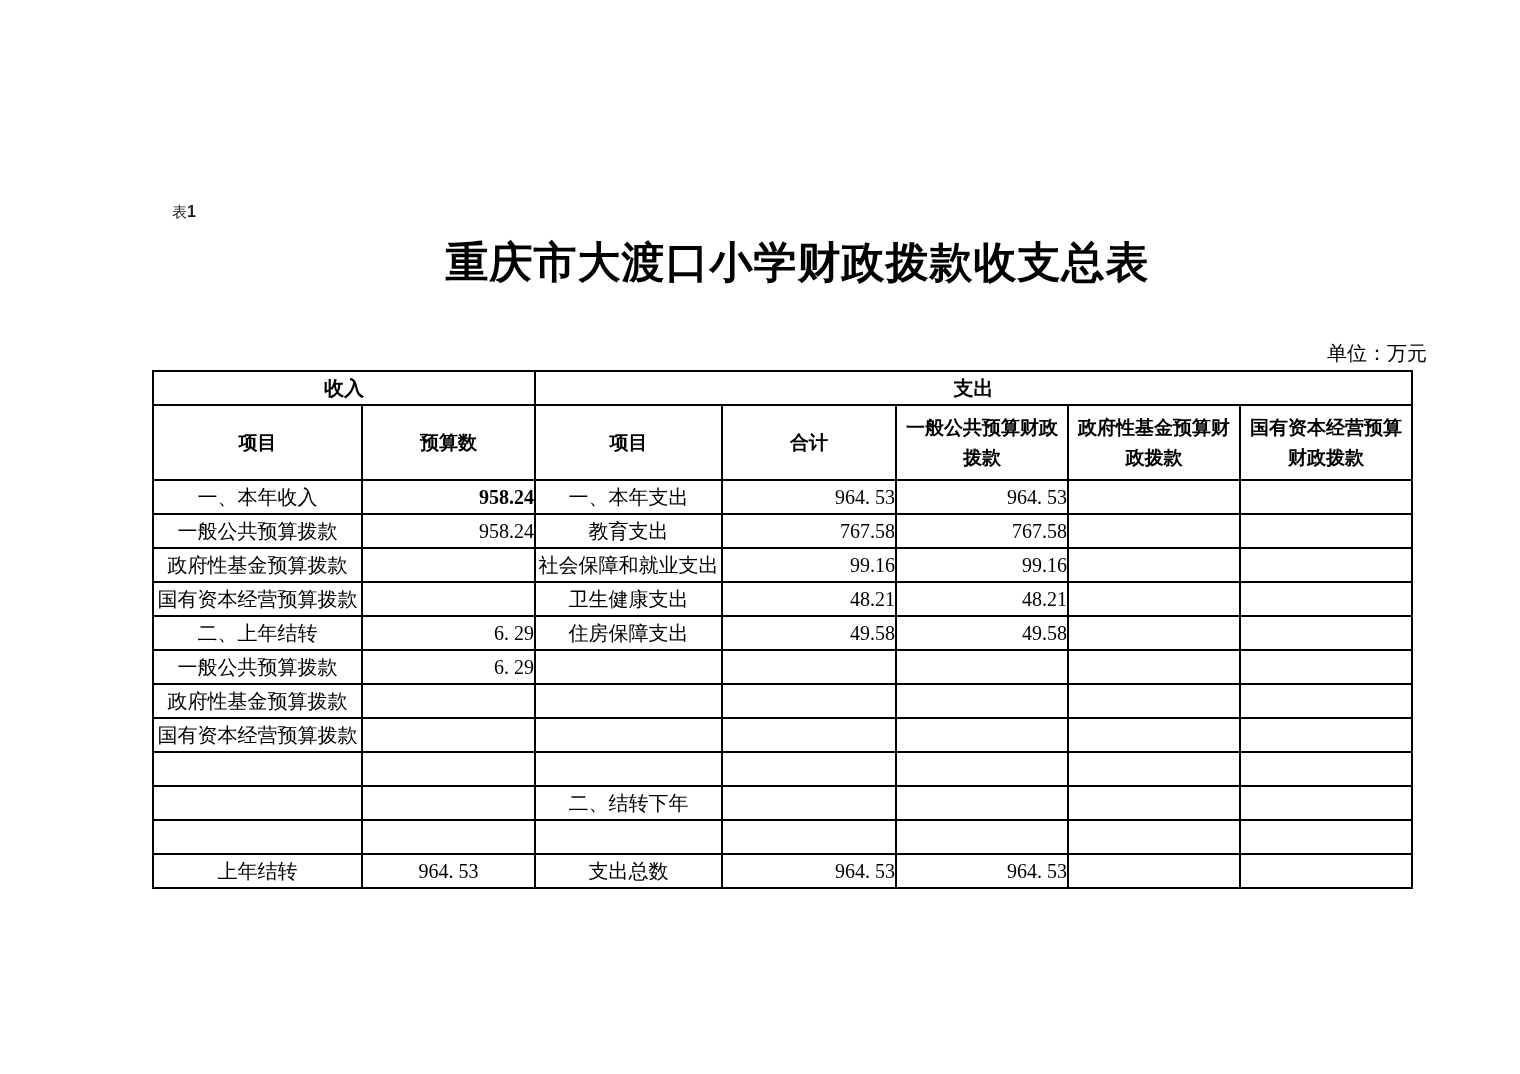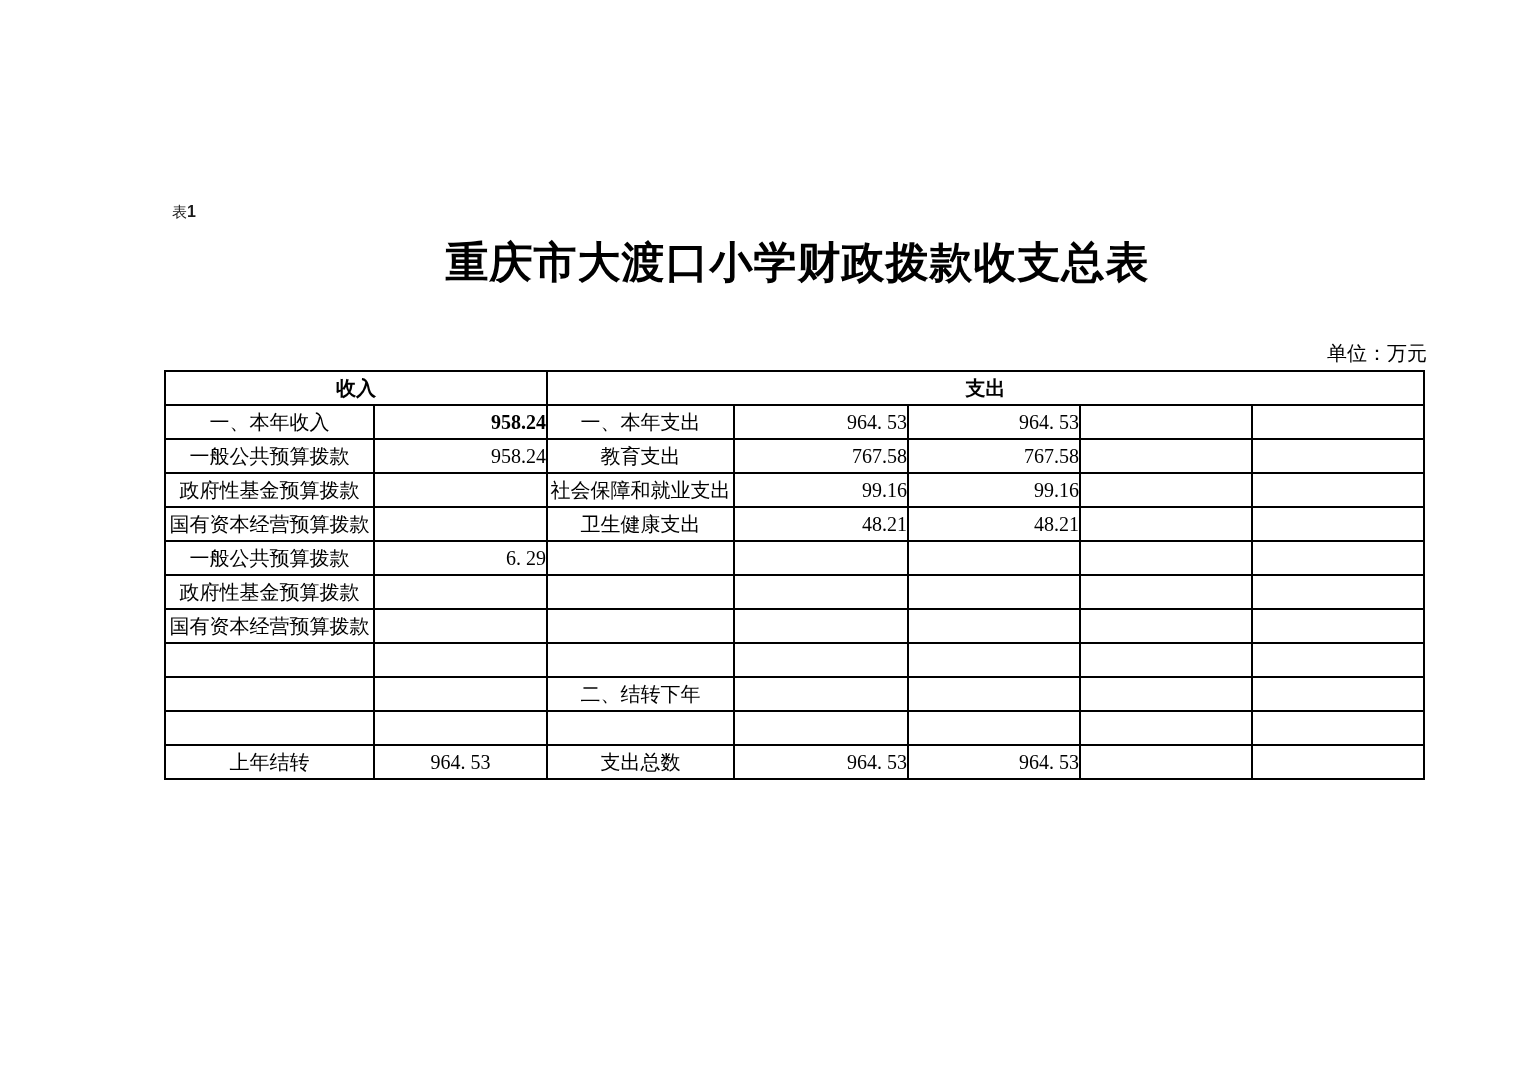--- a/index.html
+++ b/index.html
@@ -44,21 +44,21 @@
     position: absolute;
     left: 168px;
     top: 340px;
     width: 1259px;
     text-align: right;
     font-size: 20px;
     white-space: nowrap;
   }
   table.budget {
     position: absolute;
-    left: 164px;
+    left: 152px;
     top: 370px;
     width: 1259px;
     border-collapse: collapse;
     table-layout: fixed;
   }
   table.budget td {
     border: 2px solid #000000;
     font-size: 20px;
     padding: 0;
     overflow: hidden;
@@ -105,20 +105,29 @@
       <col style="width:174px">
       <col style="width:172px">
       <col style="width:172px">
       <col style="width:172px">
     </colgroup>
     <tbody>
       <tr class="group-header">
         <td colspan="2">收入</td>
         <td colspan="5">支出</td>
       </tr>
+      <tr class="col-header">
+        <td>项目</td>
+        <td>预算数</td>
+        <td>项目</td>
+        <td>合计</td>
+        <td>一般公共预算财政拨款</td>
+        <td>政府性基金预算财政拨款</td>
+        <td>国有资本经营预算财政拨款</td>
+      </tr>
 
       <tr>
         <td class="c">一、本年收入</td>
         <td class="r b">958.24</td>
         <td class="l">一、本年支出</td>
         <td class="r">964. 53</td>
         <td class="r">964. 53</td>
         <td></td>
         <td></td>
       </tr>
@@ -143,20 +152,29 @@
       <tr>
         <td class="l">国有资本经营预算拨款</td>
         <td></td>
         <td class="l">卫生健康支出</td>
         <td class="r">48.21</td>
         <td class="r">48.21</td>
         <td></td>
         <td></td>
       </tr>
       <tr>
+        <td class="c">二、上年结转</td>
+        <td class="r">6. 29</td>
+        <td class="l">住房保障支出</td>
+        <td class="r">49.58</td>
+        <td class="r">49.58</td>
+        <td></td>
+        <td></td>
+      </tr>
+      <tr>
         <td class="l">一般公共预算拨款</td>
         <td class="r">6. 29</td>
         <td></td>
         <td></td>
         <td></td>
         <td></td>
         <td></td>
       </tr>
       <tr>
         <td class="l">政府性基金预算拨款</td>

